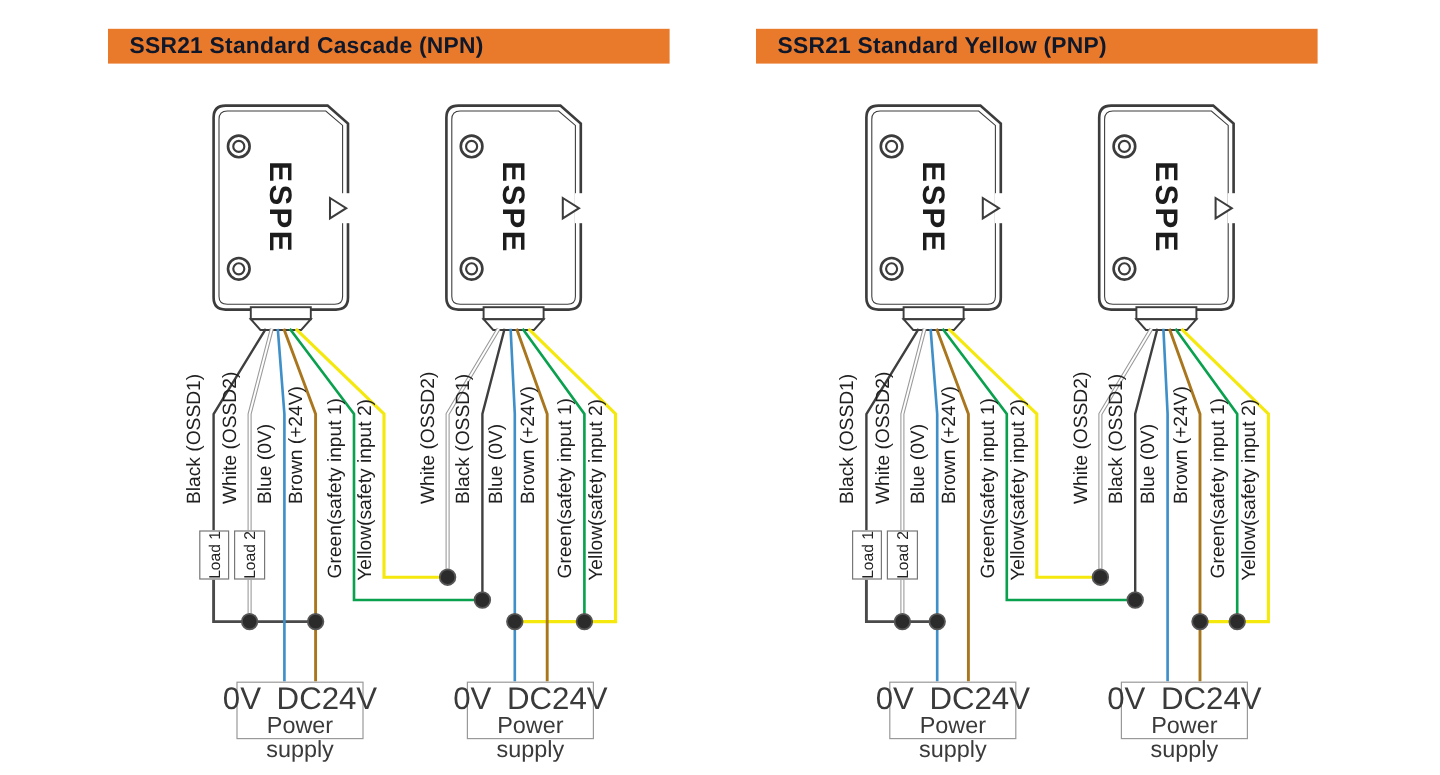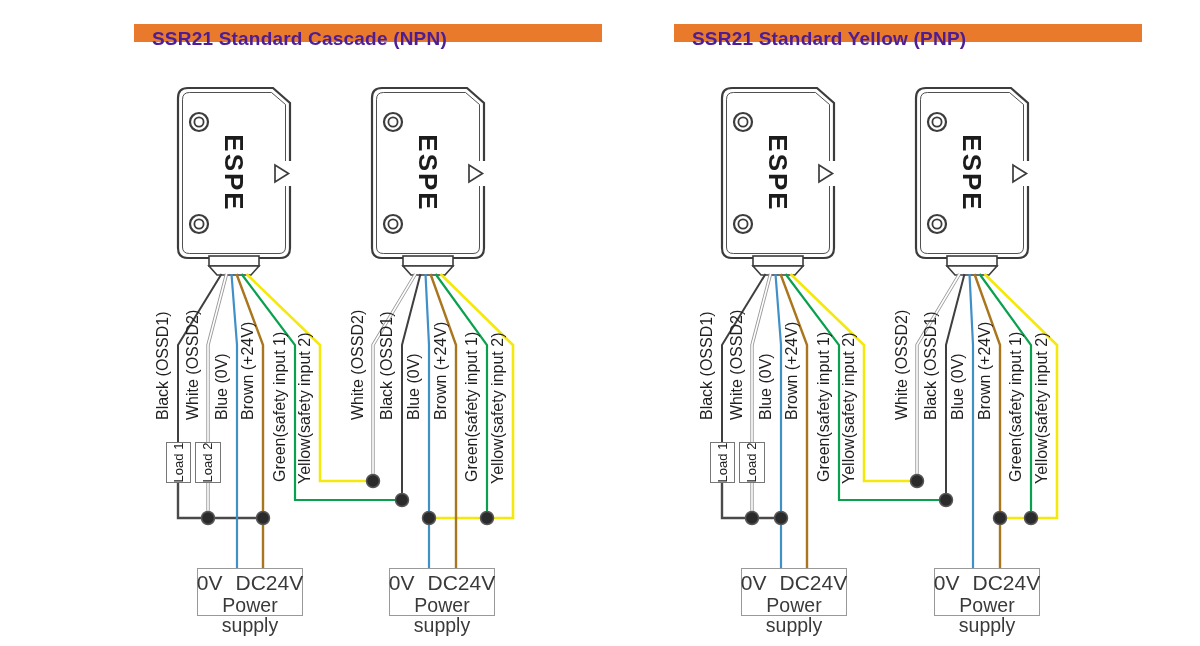--- a/index.html
+++ b/index.html
@@ -2,38 +2,38 @@
 <html><head>
 <meta charset="utf-8">
 <style>
   html,body { margin:0; padding:0; }
   body {
     width:1200px; height:646px; position:relative; background:#ffffff;
     font-family:"Liberation Sans", sans-serif; overflow:hidden;
   }
   #wires-svg { position:absolute; left:0; top:0; }
   .hdr {
-    position:absolute; top:24px; width:468px; height:18px; box-sizing:border-box;
-    color:#4c1d95; font-weight:bold; font-size:19px; line-height:29px;
-    padding-left:18px; letter-spacing:0.2px;margin-left:44px;
+    position:absolute; top:24px; width:468px; height:29px; box-sizing:border-box;
+    color:#0f172a; font-weight:bold; font-size:19px; line-height:29px;
+    padding-left:18px; letter-spacing:0.2px;
   }
   .wire-label {
     position:absolute; transform-origin:0 0; transform:rotate(-90deg);
     font-size:16px; line-height:22px; height:22px; white-space:nowrap; color:#1f1f1f;
   }
   .load-box {
     position:absolute; border:1.2px solid #777; background:#fff; box-sizing:border-box;
     display:flex; align-items:center; justify-content:center;
   }
   .load-box span { transform:rotate(-90deg); font-size:13px; white-space:nowrap; color:#222; }
   .ps-box {
     position:absolute; width:106px; height:48px; box-sizing:border-box;
     border:1.3px solid #999; background:#fff; text-align:center; color:#3a3a3a;
   }
-  .ps-row1 { display:flex; justify-content:center; gap:13px; font-size:21px; line-height:25px; margin-top:1px;text-align:center; }
+  .ps-row1 { display:flex; justify-content:center; gap:13px; font-size:26px; line-height:25px; margin-top:1px;text-align:center; }
   .ps-row2 { font-size:19.5px; line-height:20px; }
 </style>
 </head>
 <body>
 
 <svg id="wires-svg" width="1200" height="646" viewBox="0 0 1200 646" xmlns="http://www.w3.org/2000/svg">
   <defs>
     <g id="device">
       <path d="M188,88 L273,88 L290,103 L290,248 Q290,258 280,258 L188,258 Q178,258 178,248 L178,98 Q178,88 188,88 Z" fill="#ffffff" stroke-width="2.2" stroke="#3C3C3C"></path>
       <path d="M189.5,92.5 L271.5,92.5 L285.5,104.5 L285.5,247 Q285.5,253.5 279,253.5 L189.5,253.5 Q182.5,253.5 182.5,247 L182.5,99.5 Q182.5,92.5 189.5,92.5 Z" fill="none" stroke-width="0.9" stroke="#3C3C3C"></path>

